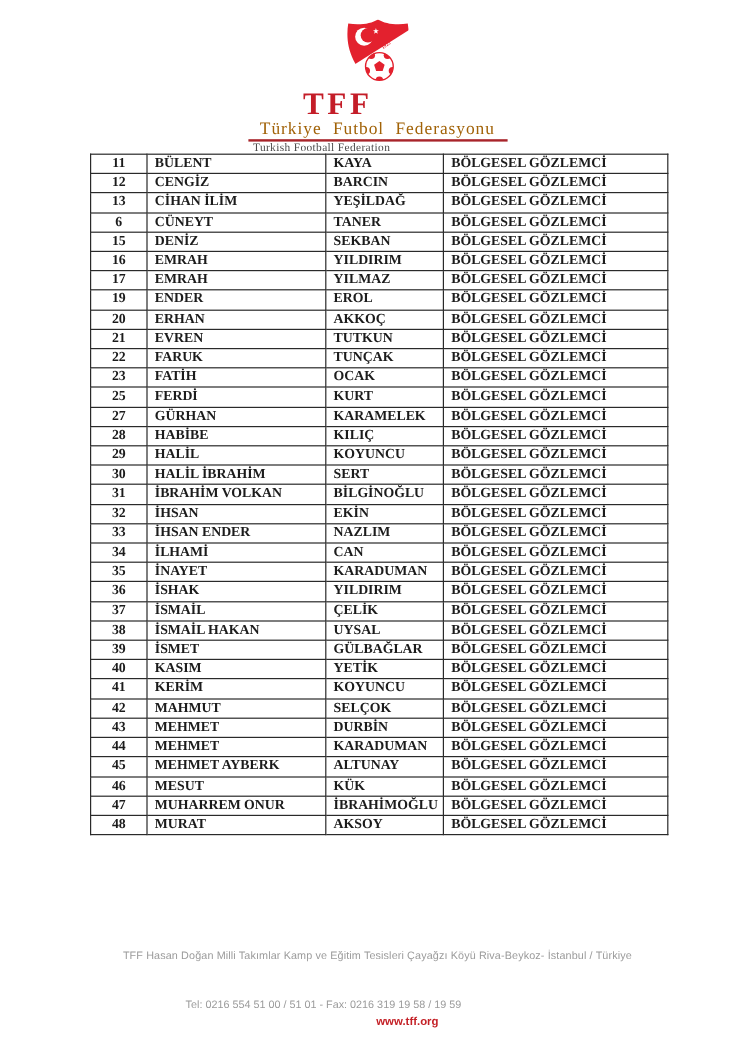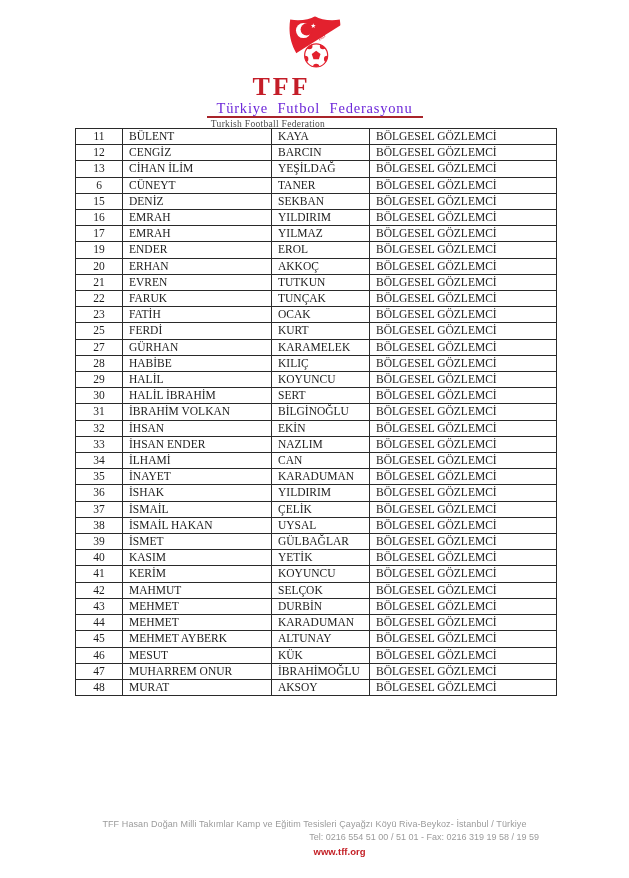--- a/index.html
+++ b/index.html
@@ -13,52 +13,52 @@
   
   .header{position:absolute;top:0;left:0;width:629px;text-align:center;}
   .logo-wrap{position:absolute;top:15px;left:50%;transform:translateX(-50%);width:60px;height:60px;}
   .tff-wordmark{
     position:absolute;top:72px;left:0;width:563px;
     font-family:"Liberation Serif", serif;font-weight:bold;
     font-size:26px;letter-spacing:3px;color:#c41d28;text-align:center;
   }
   .org-tr{
     position:absolute;top:100px;left:0;width:629px;text-align:center;
-    font-size:14.5px;color:#6d28d9;letter-spacing:0.8px;word-spacing:5px;
+    font-size:14.5px;color:#a16207;letter-spacing:0.8px;word-spacing:5px;
     font-family:"Liberation Serif", serif;
   }
   .red-rule{
     position:absolute;top:116px;left:50%;transform:translateX(-50%);
     width:216px;height:2px;background:#a8242a;
   }
   .org-en{
     position:absolute;top:119px;left:0;width:536px;text-align:center;
     font-size:9.5px;color:#4a4a4a;letter-spacing:0.3px;
     font-family:"Liberation Serif", serif;
   }
   
   .obs-table{
     position:absolute;left:75px;top:128px;width:481px;
-    border-collapse:collapse;table-layout:fixed;
+    border-collapse:collapse;table-layout:fixed;font-weight:bold;
   }
   .obs-table td{
     border:1px solid #2a2a2a;
     font-family:"Liberation Serif", serif;
     font-size:11.5px;color:#1c1c1c;
     height:15.2px;line-height:15.2px;
     padding:0 4px 0 6px;
     white-space:nowrap;overflow:hidden;
   }
   .obs-table td.c0{text-align:center;padding:0;}
   
   .footer{position:absolute;left:0;width:629px;text-align:center;
     font-family:"Liberation Sans", sans-serif;}
-  .footer-address{position:absolute;top:819px;left:0;width:629px;text-align:center;
+  .footer-address{position:absolute;top:791px;left:0;width:629px;text-align:center;
     font-size:9px;color:#9b9b9b;letter-spacing:0.1px;}
-  .footer-phone{position:absolute;top:832px;left:0;width:539px;text-align:right;
+  .footer-phone{position:absolute;top:832px;left:0;width:539px;text-align:center;
     font-size:9px;color:#9b9b9b;}
   .footer-site{position:absolute;top:846px;left:0;width:629px;text-align:center;
     font-size:9.5px;font-weight:bold;color:#c42127;margin-left:25px;}
 </style>
 </head>
 <body>
 
 <div class="page">
 
   <div class="header">

